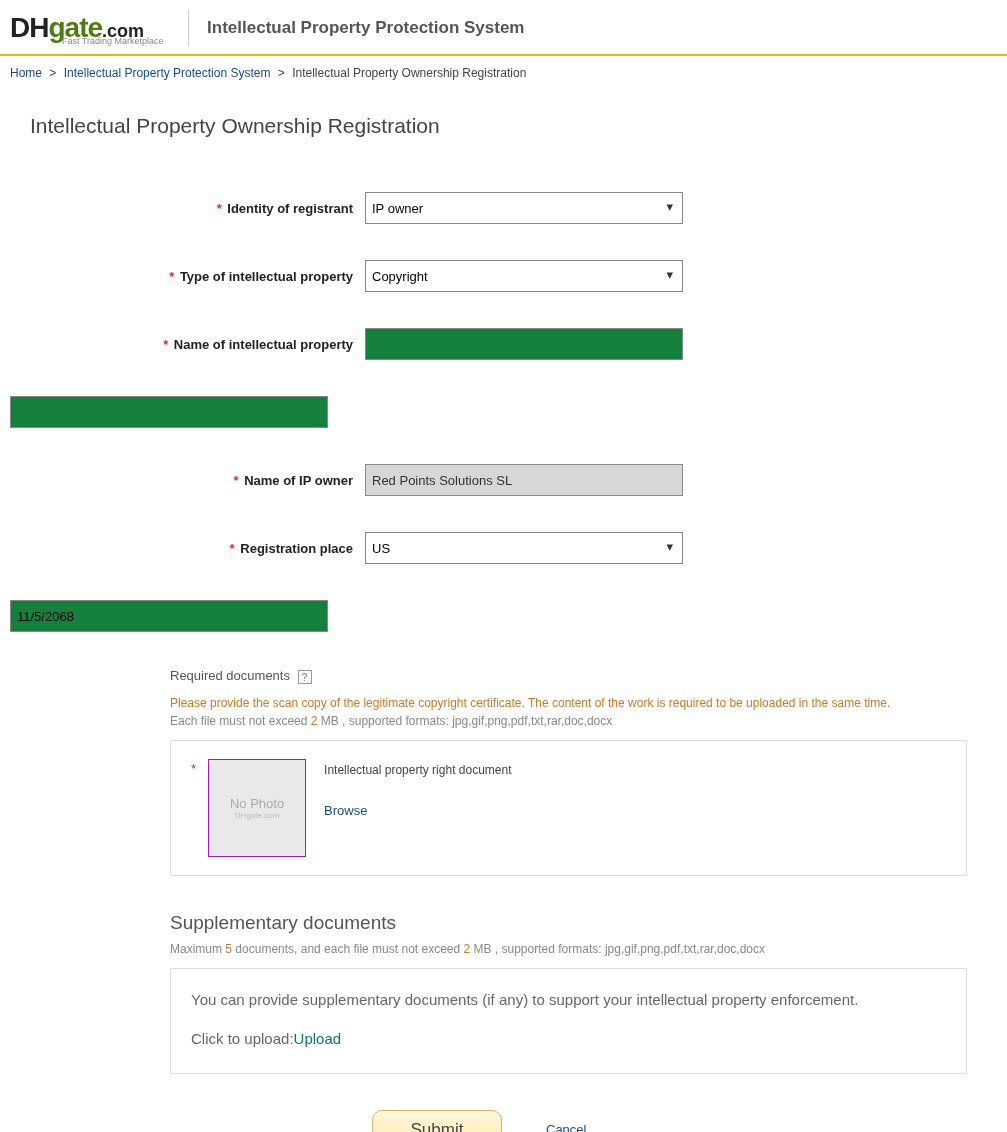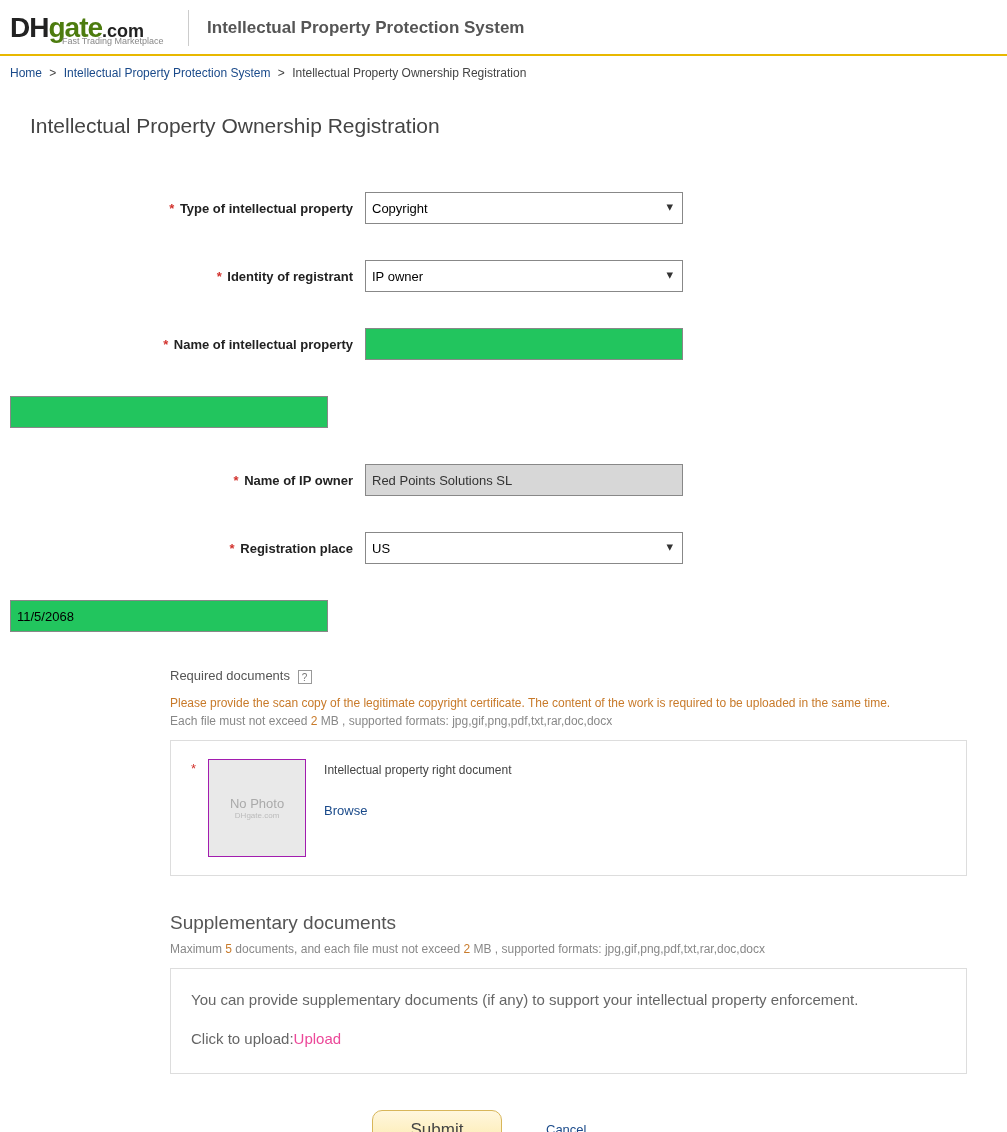--- a/index.html
+++ b/index.html
@@ -119,21 +119,21 @@
       right: 10px;
       top: 7px;
       font-size: 13px;
       color: #333;
       pointer-events: none;
     }
     input[type=text], .text-input {
       width: 318px;
       height: 32px;
       border: 1px solid #888;
-      background: #22c55e;
+      background: #15803d;
       font-size: 13px;
       padding-left: 6px;
     }
     .text-input.readonly {
       background: #d7d7d7;
       color: #333;
     }
     .docs-section {
       margin-left: 160px;
       margin-right: 30px;
@@ -218,21 +218,21 @@
       margin-bottom: 8px;
     }
     .supp-box {
       border: 1px solid #ddd;
       padding: 22px 20px 26px 20px;
       font-size: 15px;
       color: #666;
     }
     .supp-box .line1 { margin-bottom: 22px; }
     .upload-link {
-      color: #ec4899;
+      color: #0f766e;
       cursor: pointer;
     }
     .button-row {
       margin-top: 36px;
       margin-left: 362px;
       display: flex;
       align-items: center;
       padding-bottom: 30px;
     }
     .submit-btn {
@@ -271,36 +271,36 @@
   <a href="#">Intellectual Property Protection System</a>
   <span class="sep">&gt;</span>
   <span>Intellectual Property Ownership Registration</span>
 </div>
 
 <h1 class="page-title">Intellectual Property Ownership Registration</h1>
 
 <div class="form-area">
 
   <div class="form-row">
+    <div class="form-label"><span class="req">*</span> <span>Identity of registrant</span></div>
+    <div class="form-control">
+      <div class="select-wrap">
+        <select>
+          <option>IP owner</option>
+        </select>
+      </div>
+    </div>
+  </div>
+
+  <div class="form-row">
     <div class="form-label"><span class="req">*</span> <span>Type of intellectual property</span></div>
     <div class="form-control">
       <div class="select-wrap">
         <select>
           <option>Copyright</option>
-        </select>
-      </div>
-    </div>
-  </div>
-
-  <div class="form-row">
-    <div class="form-label"><span class="req">*</span> <span>Identity of registrant</span></div>
-    <div class="form-control">
-      <div class="select-wrap">
-        <select>
-          <option>IP owner</option>
         </select>
       </div>
     </div>
   </div>
 
   <div class="form-row">
     <div class="form-label"><span class="req">*</span> <span>Name of intellectual property</span></div>
     <div class="form-control">
       <input type="text" class="text-input" value="" style="">
     </div>

